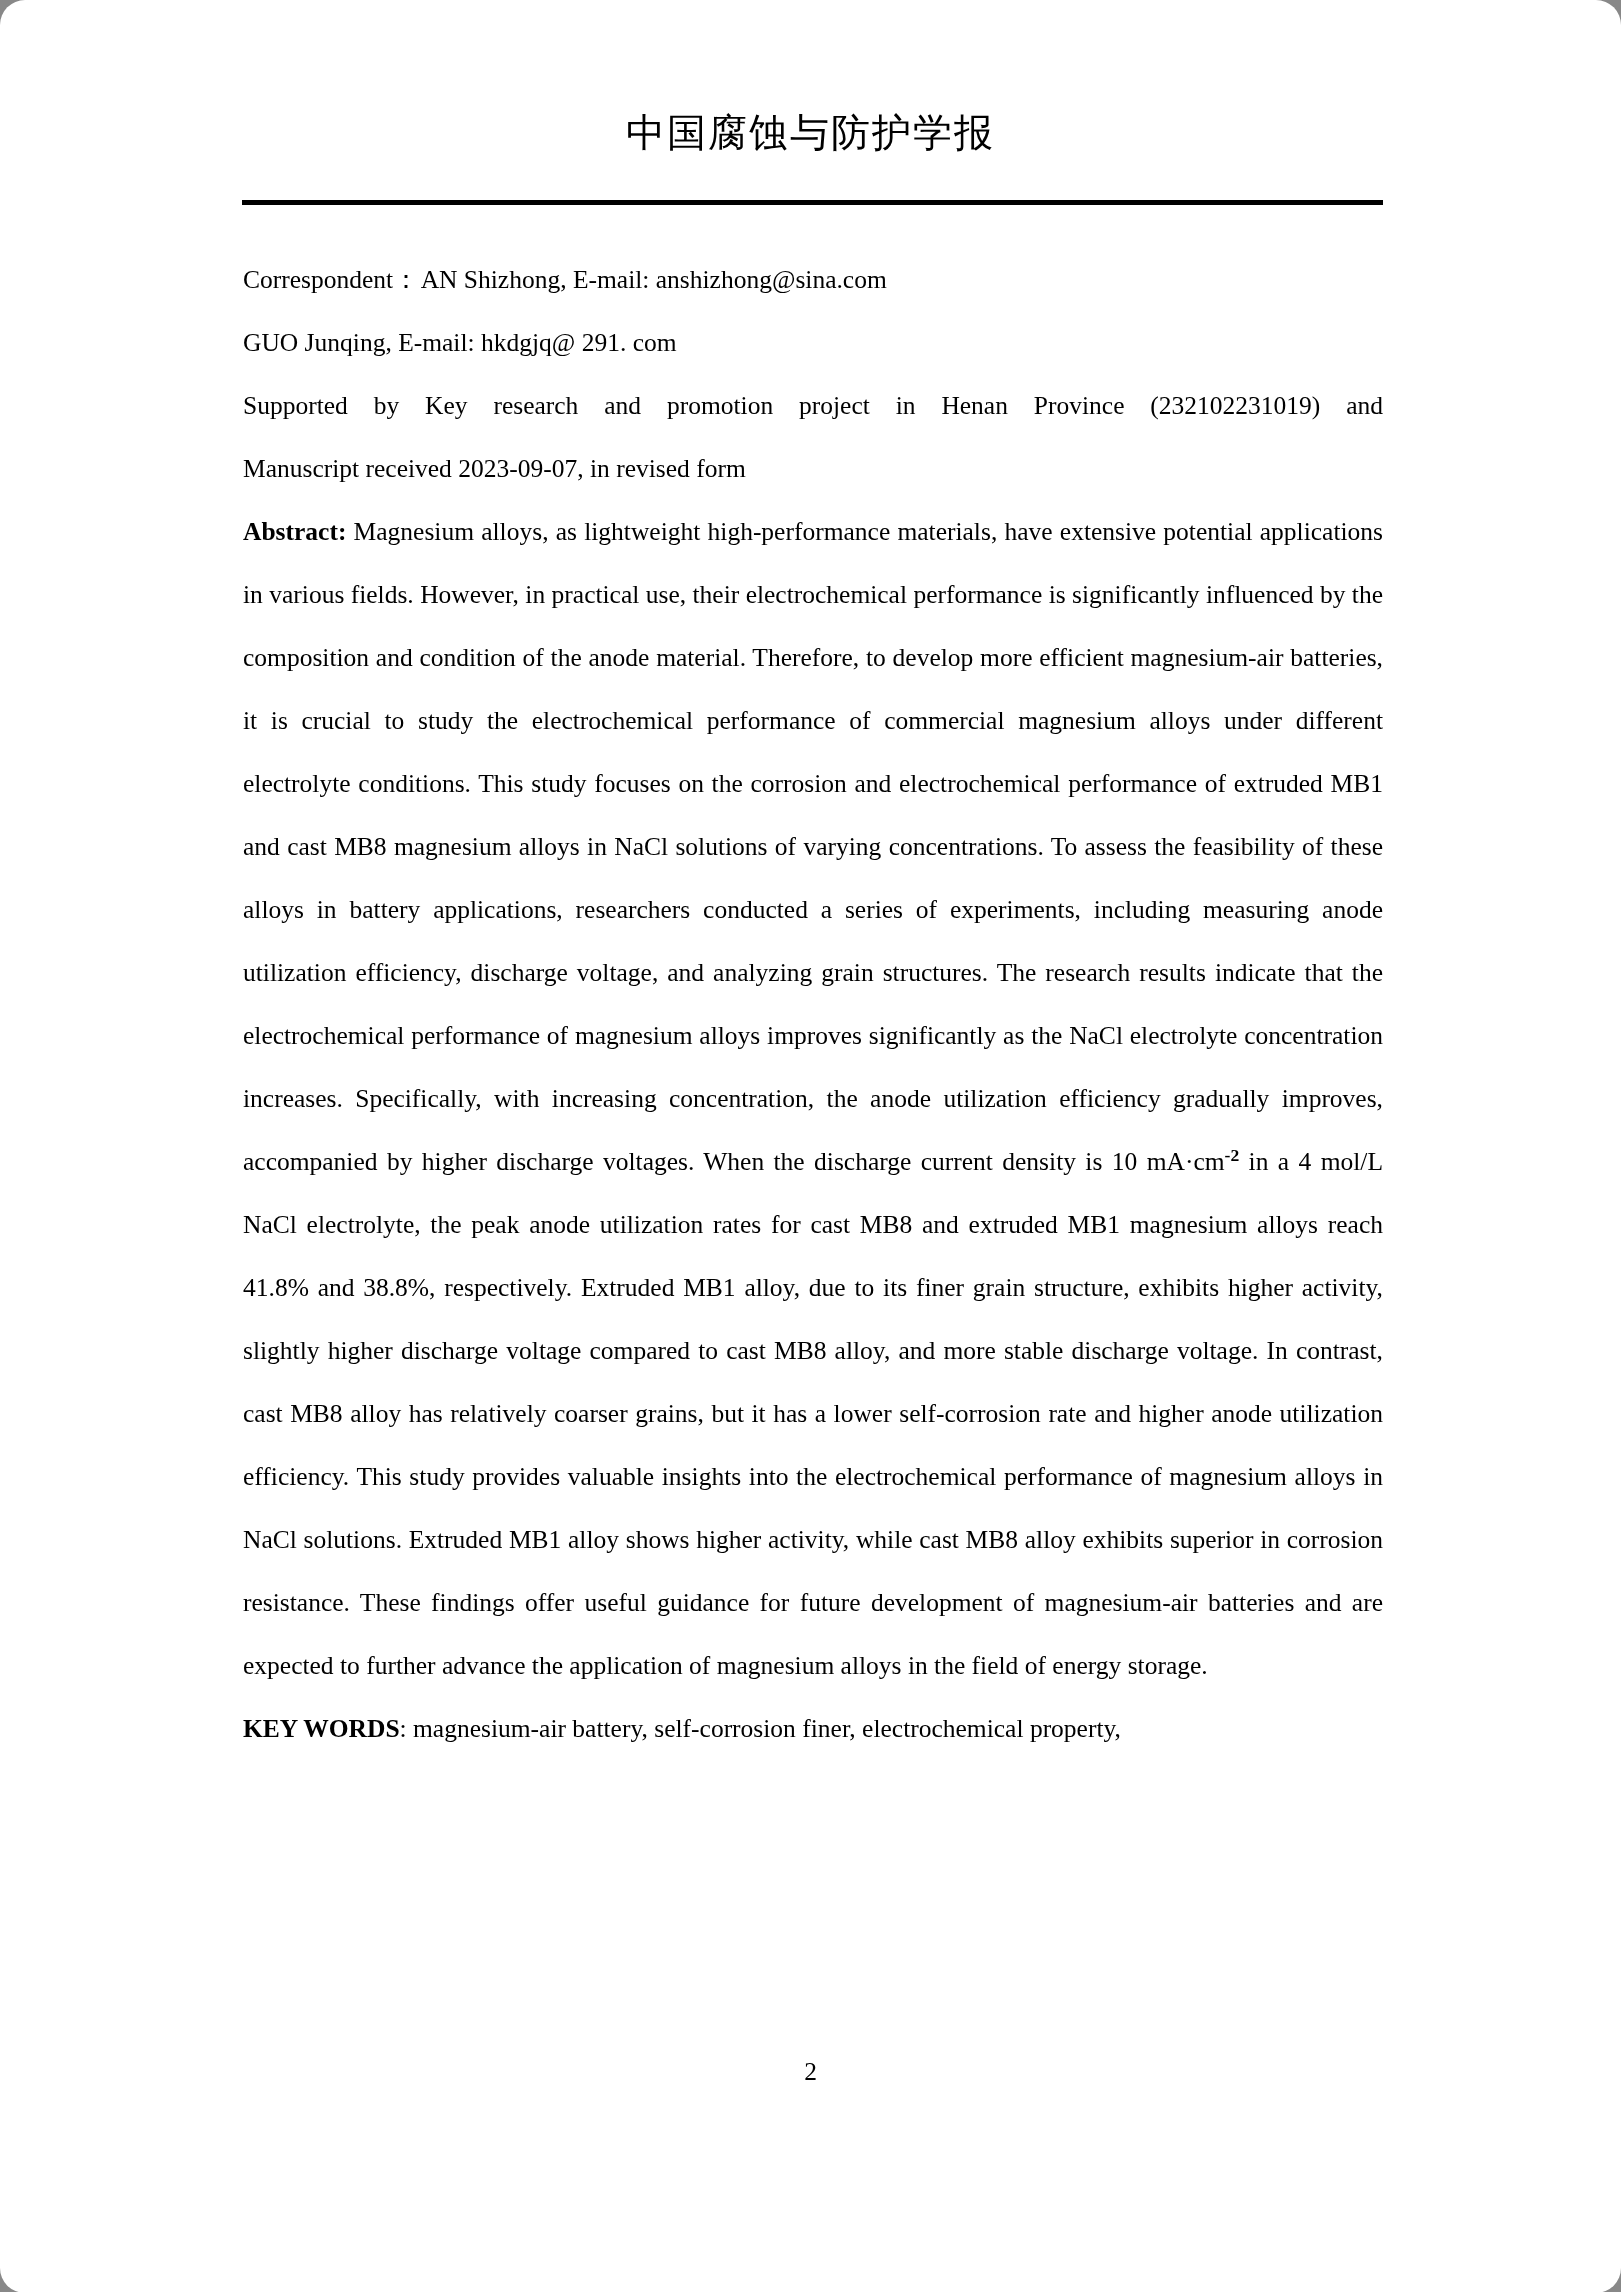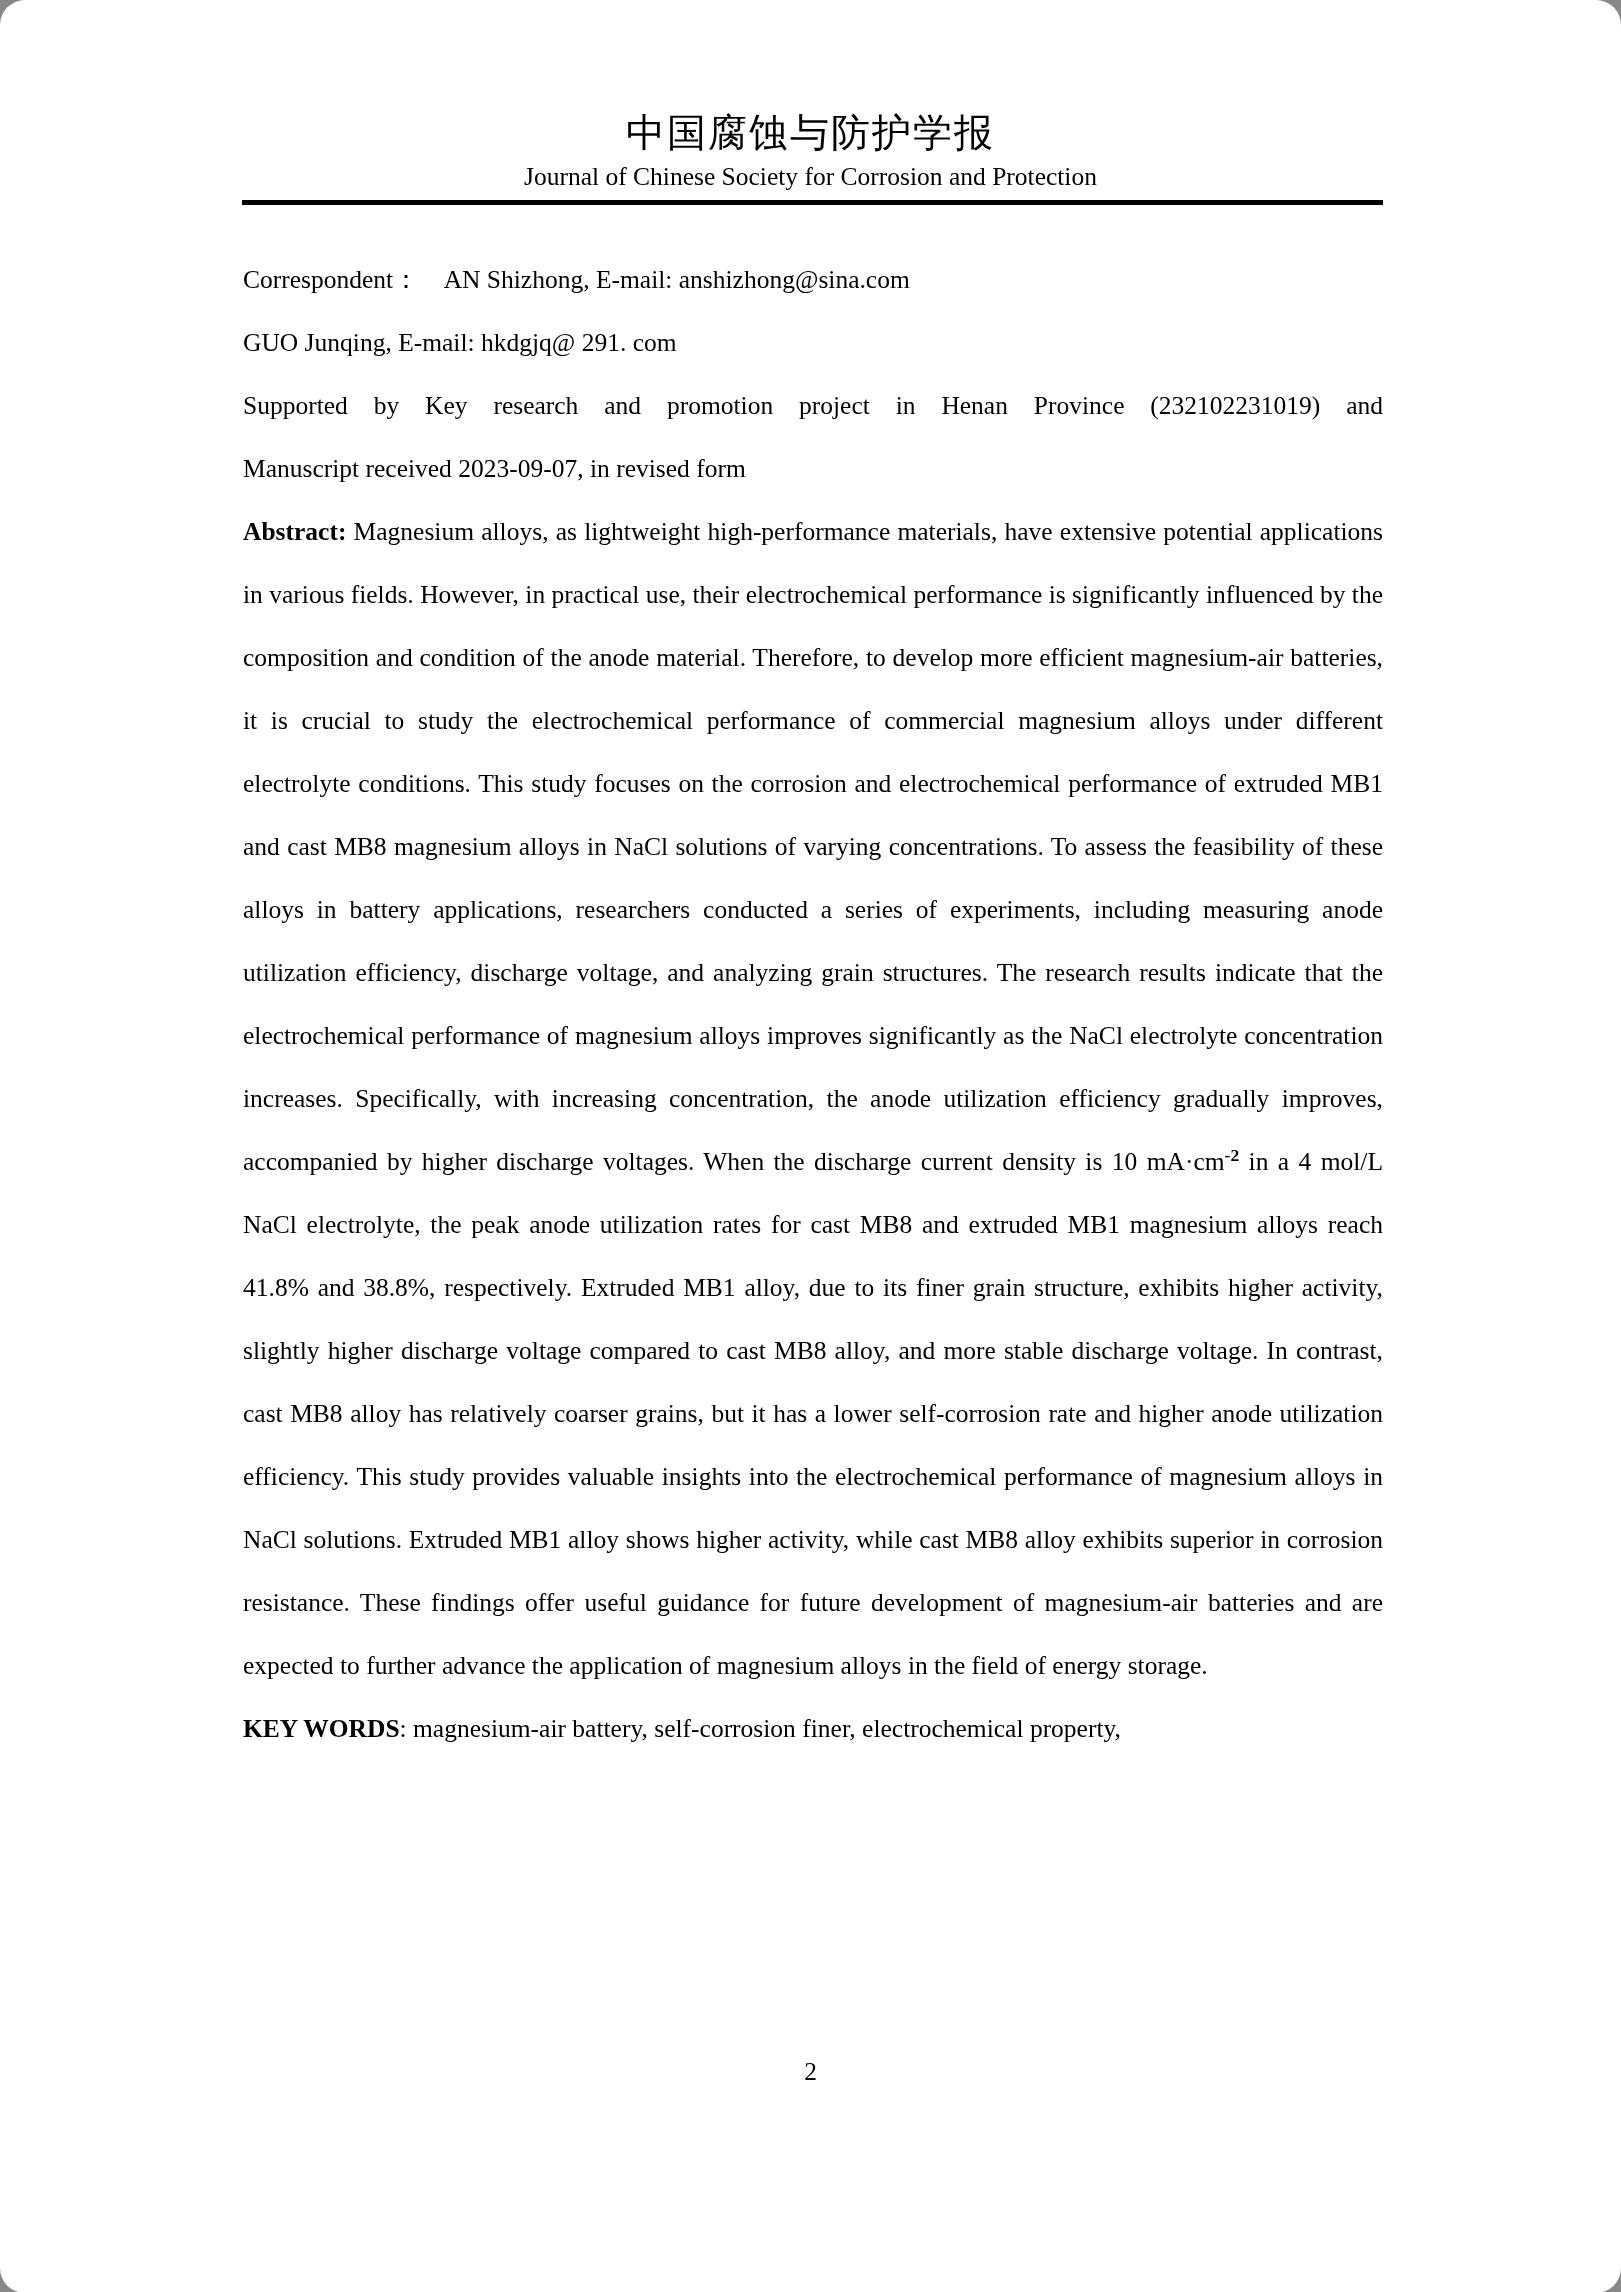--- a/index.html
+++ b/index.html
@@ -46,21 +46,21 @@
   }
   .content {
     position: absolute;
     top: 248px;
     left: 243px;
     width: 1140px;
     font-size: 25.5px;
     line-height: 63px;
   }
   .content p { margin: 0; padding: 0; }
-  .corr-label { margin-right: 25px; }
+  .corr-label { margin-right: 2px; }
   .corr-line2 { padding-left: 196px; }
   .funding-line1 {
     text-align: justify;
     text-align-last: justify;
   }
   .abstract { text-align: justify; }
   .abstract b { font-weight: bold; }
   .abstract sup {
     font-size: 17.6px;
     font-weight: bold;
@@ -79,21 +79,20 @@
     line-height: 43px;
   }
 </style>
 </head>
 <body>
 
 <div class="page">
 
   <div class="title-zh">中国腐蚀与防护学报</div>
 
-  <div class="title-en">Journal of Chinese Society for Corrosion and Protection</div>
 
   <div class="rule"></div>
 
   <div class="content">
 
     <p class="corr-line1"><span class="corr-label">Correspondent：</span><span>AN Shizhong, E-mail: anshizhong@sina.com</span></p>
 
     <p class="corr-line2">GUO Junqing, E-mail: hkdgjq@ 291. com</p>
 
     <p class="funding-line1">Supported by Key research and promotion project in Henan Province (232102231019) and</p>

